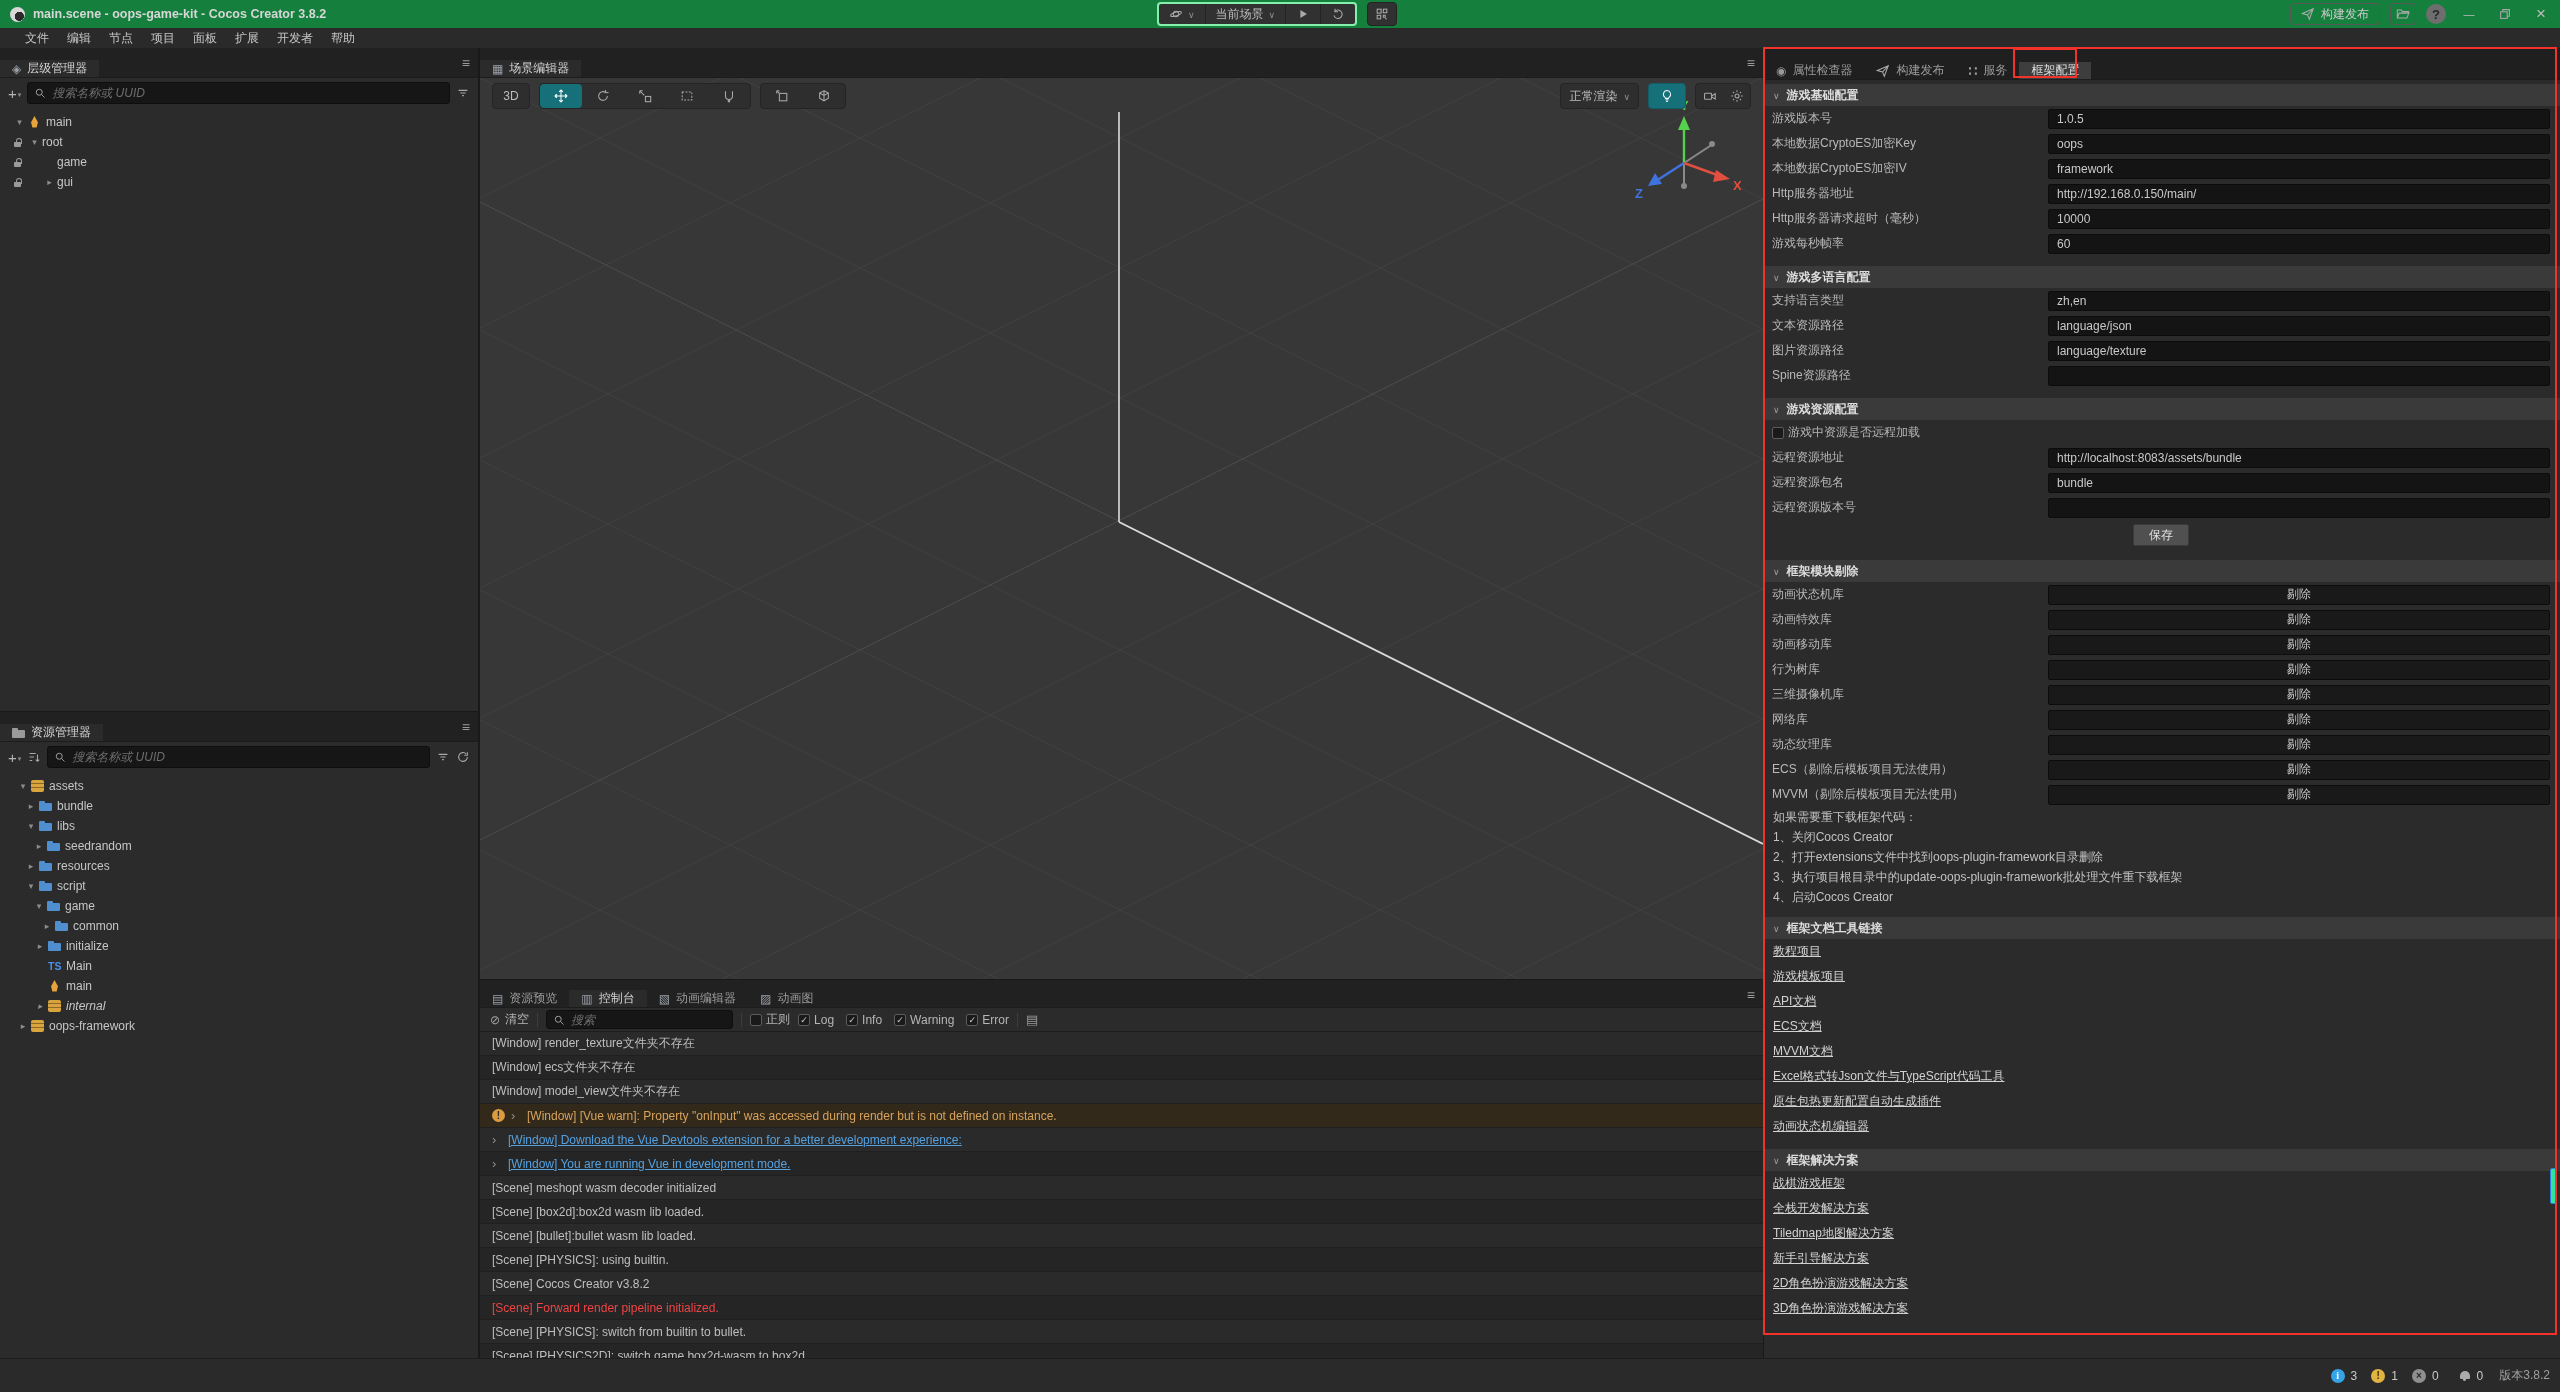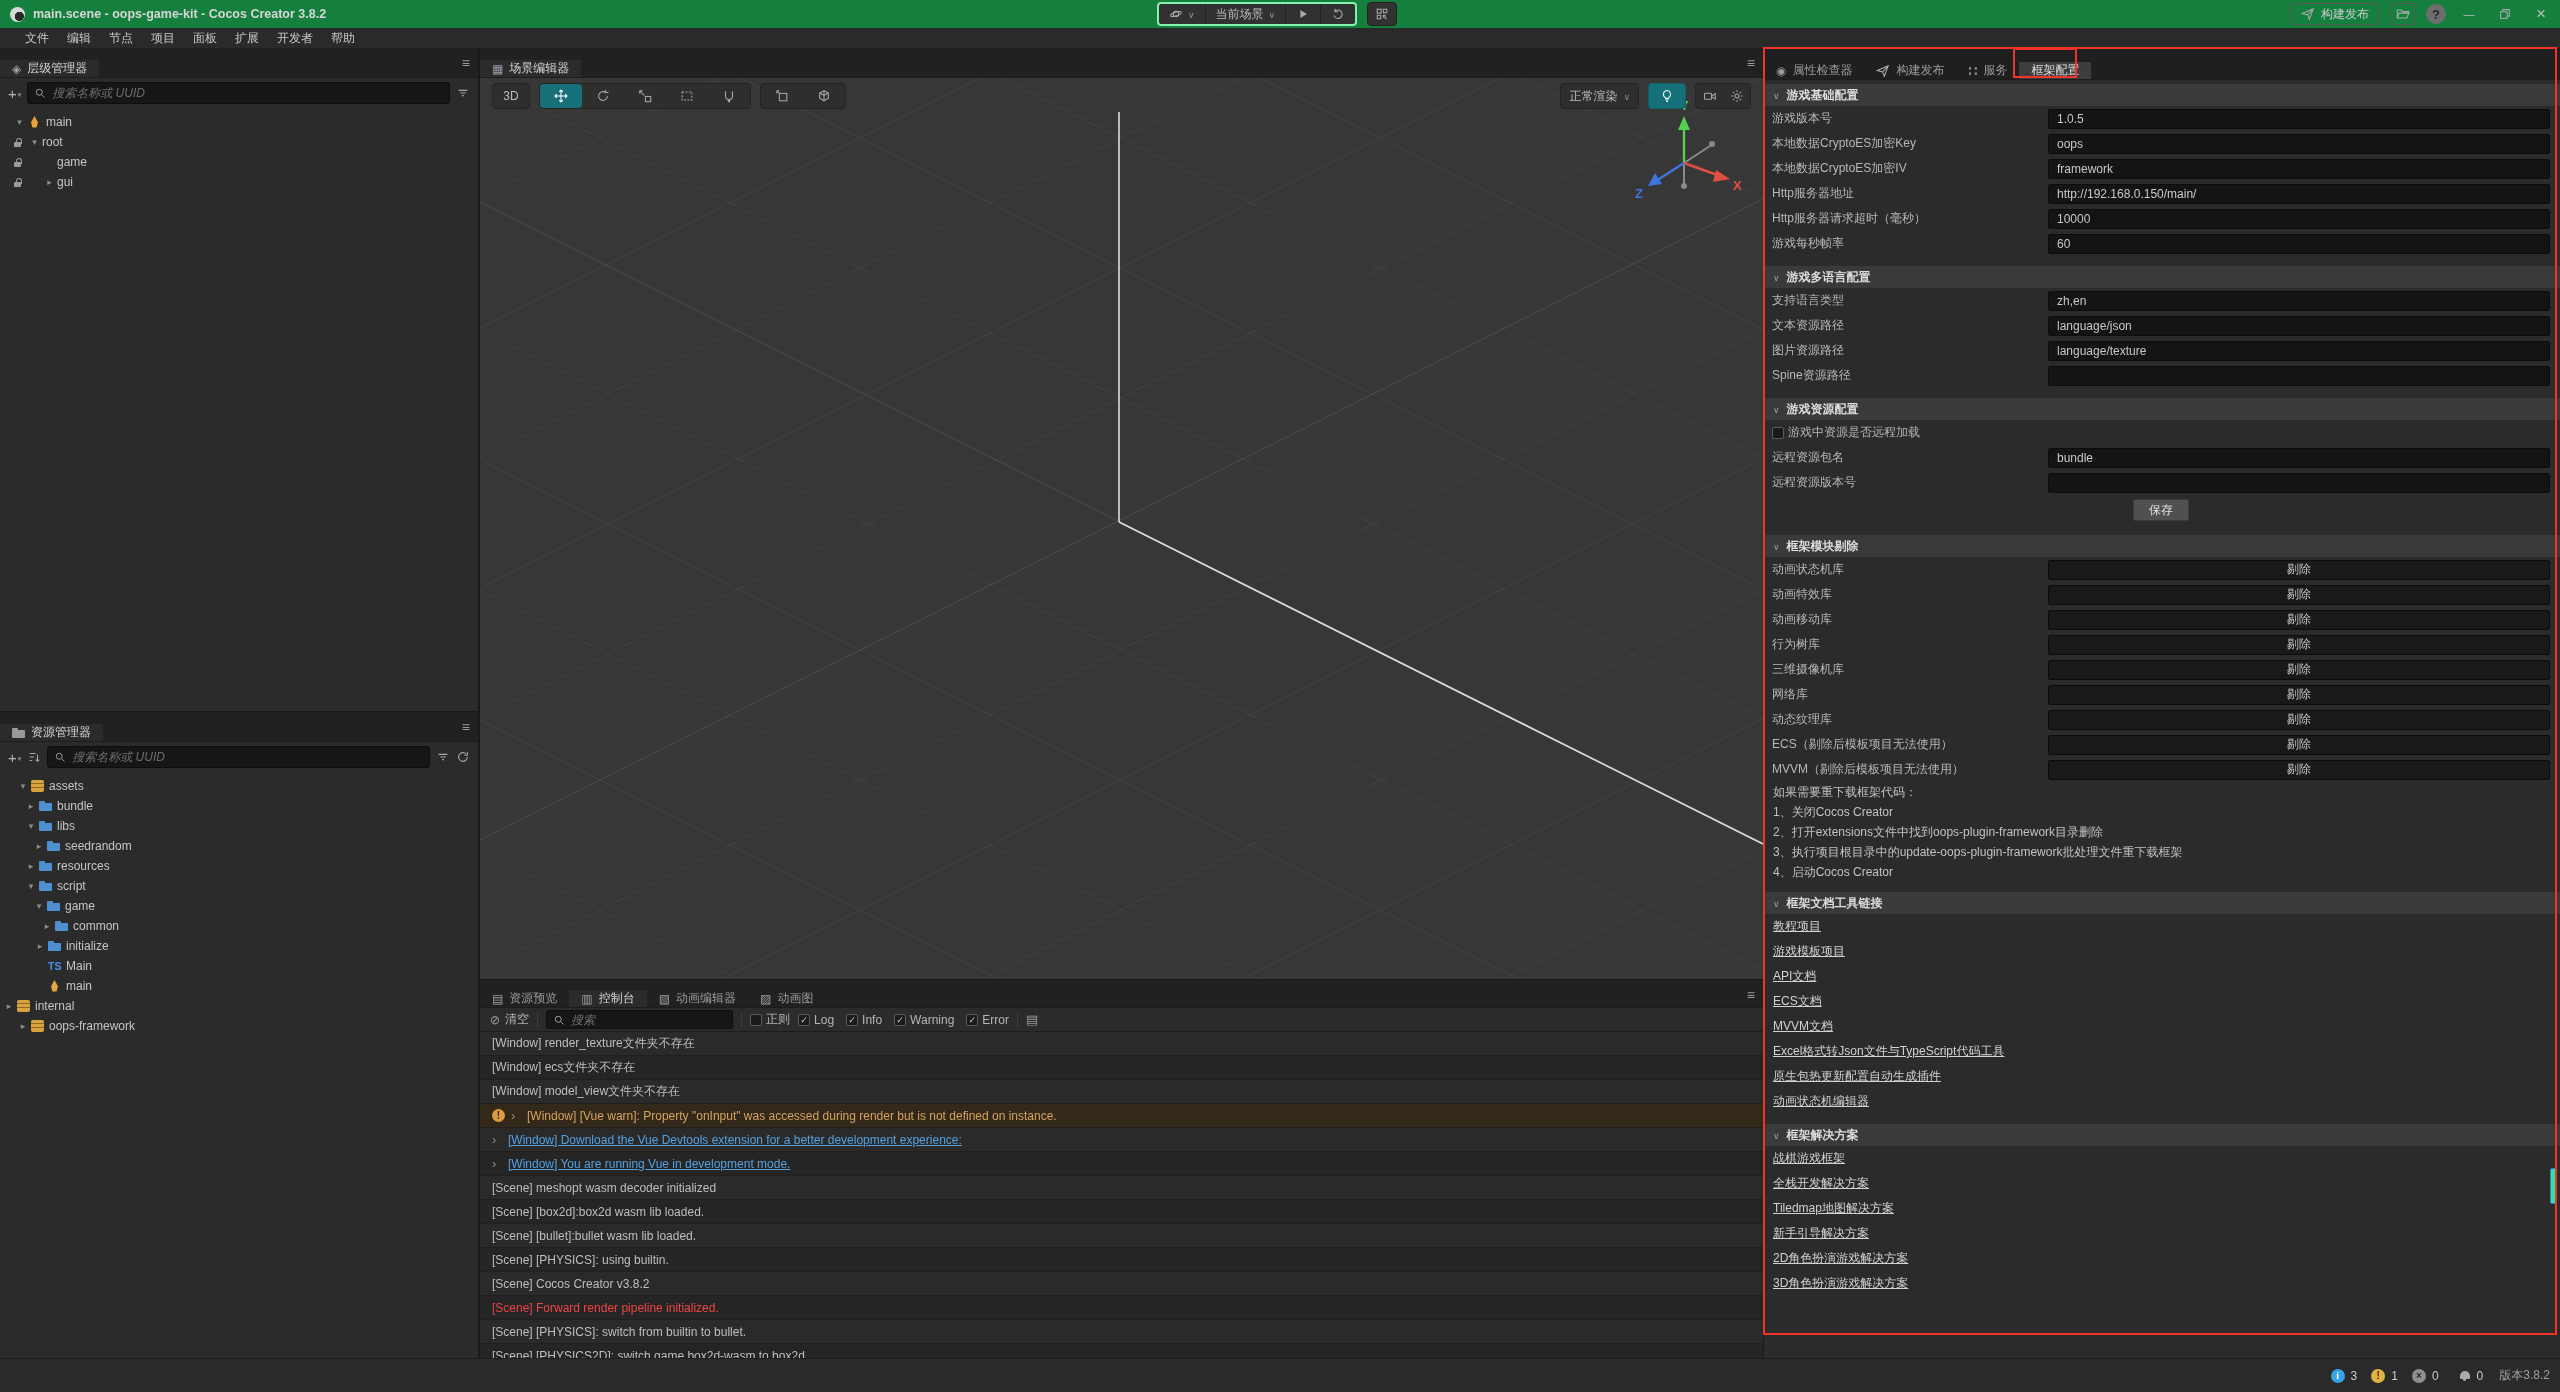--- a/index.html
+++ b/index.html
@@ -431,21 +431,21 @@
 
       <div class="trow">
         <span class="tind" style="padding-left: 40px;">
           <span class="arrow leaf"></span>
           <span class="ticon droplet"></span>
           <span class="tlabel">main</span>
         </span>
       </div>
 
       <div class="trow">
-        <span class="tind" style="padding-left: 2px;">
+        <span class="tind" style="padding-left: 33px; font-style: italic;">
           <span class="arrow closed"></span>
           <span class="ticon db"></span>
           <span class="tlabel">internal</span>
         </span>
       </div>
 
       <div class="trow">
         <span class="tind" style="padding-left: 16px;">
           <span class="arrow closed"></span>
           <span class="ticon db"></span>
@@ -821,20 +821,24 @@
     <div class="sechead">
       <span class="sarrow"></span>
       <span>游戏资源配置</span>
     </div>
     <div class="frow">
       <span class="cbox"></span>
       <span class="cblabel">游戏中资源是否远程加载</span>
     </div>
     <div>
 
+        <div class="frow">
+          <span class="flabel">远程资源地址</span>
+          <input class="finput" readonly="" value="http://localhost:8083/assets/bundle" style="">
+        </div>
 
         <div class="frow">
           <span class="flabel">远程资源包名</span>
           <input class="finput" readonly="" value="bundle" style="">
         </div>
 
         <div class="frow">
           <span class="flabel">远程资源版本号</span>
           <input class="finput" readonly="" value="" style="">
         </div>

